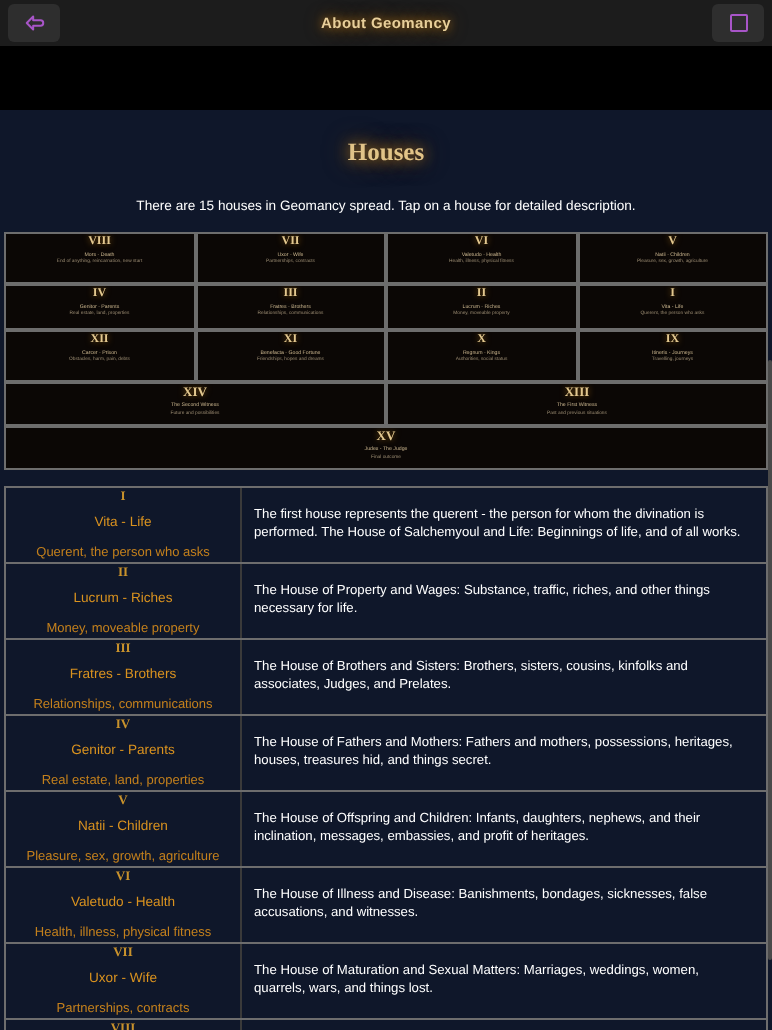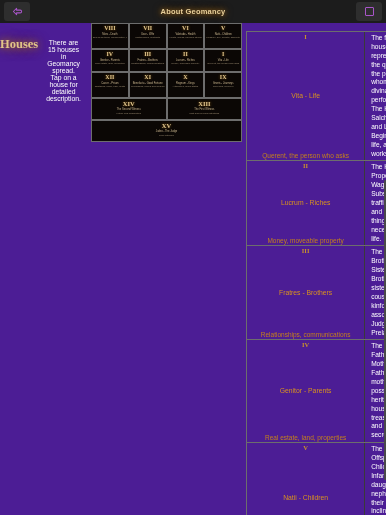--- a/index.html
+++ b/index.html
@@ -30,22 +30,22 @@
     font-size: 7.5px; font-weight: bold;
     color: #e8cf9a;
     letter-spacing: .2px;
     text-shadow: 0 0 5px #a8701f, 0 0 9px #7a4a0a;
     pointer-events: none;
   }
   .sq-icon { width: 9px; height: 9px; border: 1.4px solid #a855c8; border-radius: 1px; }
 
   
   .body {
-    flex: 1; overflow: hidden; background: #4c1d95;
-    display: flex; 
+    flex: 1; overflow: hidden; background: #0f172a;
+    display: flex; flex-direction: column; margin-top: 32px;
   }
 
   .page-title {
     text-align: center;
     font-size: 12.5px; font-weight: bold;
     color: #e2c488;
     margin-top: 14px;
     text-shadow: 0 0 7px #b5791d, 0 0 13px #6d4409;
     font-family: "Liberation Serif", serif;
   }

